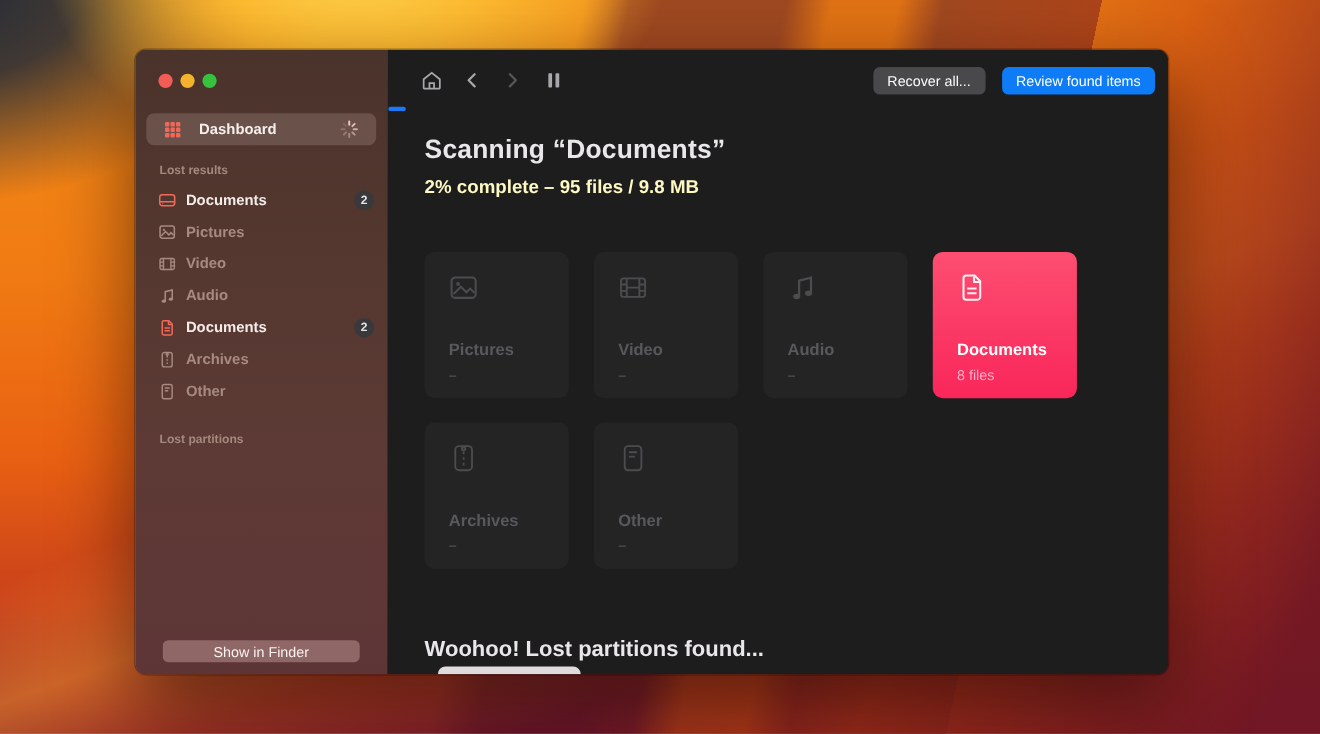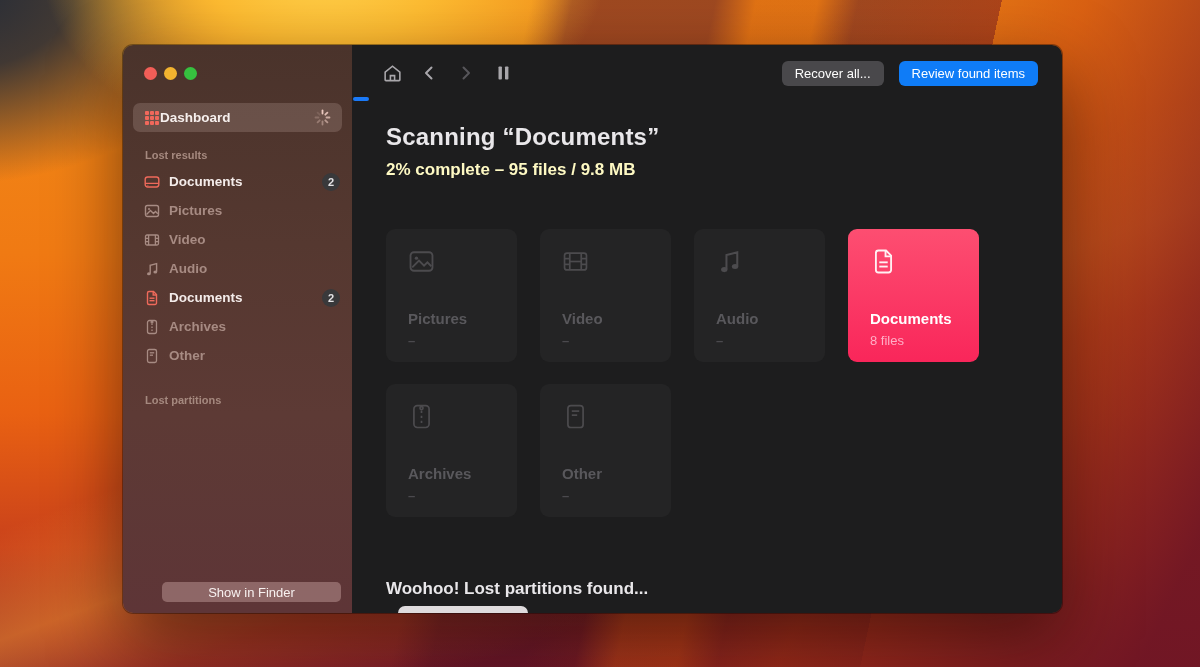--- a/index.html
+++ b/index.html
@@ -23,45 +23,45 @@
   .sidebar{
     position:relative; width:229px; flex:0 0 229px;
     background:linear-gradient(180deg,#4a332b 0%,#553830 35%,#5d3a35 65%,#5e3537 100%);
   }
   .traffic{ display:flex; gap:7px; padding:22px 0 0 21px; }
   .traffic span{ width:13px; height:13px; border-radius:50%; display:block; }
   .tl-red{ background:#f25e57; } .tl-yellow{ background:#f3b32f; } .tl-green{ background:#36c13f; }
   .dash-item{
     margin:23px 10px 0 10px; height:29px; border-radius:7px;
     background:rgba(255,228,222,0.16);
-    display:flex; align-items:center; padding:0 11px; gap:0;
+    display:flex; align-items:center; padding:0 16px; gap:16px;
   }
   .dash-item .lbl{ color:#f6efed; font-size:13.5px; font-weight:700; flex:1; }
   .section-title{ padding:17px 0 6px 22px; color:#a5897f; font-size:11px; font-weight:700; }
   .side-item{
     height:29px; display:flex; align-items:center; gap:9px; padding:0 12px 0 21px;
     font-size:13.5px; font-weight:600; color:#a78b83;
   }
   .side-item .ico{ width:16px; height:16px; flex:0 0 16px; color:#a78b83; }
   .side-item.active{ color:#f4ecea; }
   .side-item.active .ico{ color:#ef6a5b; }
   .side-item .lbl{ flex:1; }
   .badge{
     min-width:18px; height:18px; border-radius:9px; background:#39393b;
     color:#e3e2e4; font-size:11px; font-weight:700;
     display:flex; align-items:center; justify-content:center; padding:0 5px;
   }
   .finder-btn{
-    position:absolute; left:39px; bottom:11px; width:179px; height:20px;
+    position:absolute; left:25px; bottom:11px; width:179px; height:20px;
     border:none; border-radius:5px; background:rgba(255,219,214,0.30);
     color:#f8f1f0; font-size:13px; font-weight:500; font-family:inherit;
   }
   
   .main{ position:relative; flex:1; background:#1d1d1e; }
-  .toolbar{ height:56px; display:flex; align-items:center; padding:0 24px 0 29px; gap:15px; }
+  .toolbar{ height:56px; display:flex; align-items:center; padding:0 12px 0 29px; gap:15px; }
   .tb-ico{ width:22px; height:22px; color:#a9a7ab; display:flex; align-items:center; justify-content:center; }
   .tb-ico.dim{ color:#57565a; }
   .tb-spacer{ flex:1; }
   .btn{ height:25px; border:none; border-radius:6px; font-family:inherit; font-size:13px; font-weight:500; padding:0 13px; }
   .btn-gray{ background:#49484b; color:#fdfdfd; }
   .btn-blue{ background:#0f7cf7; color:#ffffff; }
   .progress{ position:absolute; left:1px; top:52px; width:16px; height:4px; border-radius:2px; background:#1a79f7; }
   .content{ padding:22px 0 0 34px; }
   .page-title{ color:#e9e7ea; font-size:24px; font-weight:700; letter-spacing:.2px; }
   .page-sub{ margin-top:9px; color:#fef9c3; font-size:17px; font-weight:700; }
@@ -70,21 +70,21 @@
     width:131px; height:133px; border-radius:9px; background:#242425;
     padding:19px 14px 14px 22px; display:flex; flex-direction:column; justify-content:space-between;
   }
   .card .cico{ width:27px; height:27px; color:#4c4b4e; }
   .card .clabel{ font-size:15px; font-weight:700; color:#59585c; }
   .card .ccount{ margin-top:6px; font-size:13px; font-weight:700; color:#4b4a4e; }
   .card.highlight{ background:linear-gradient(180deg,#fd4e71 0%,#f9265a 100%); }
   .card.highlight .cico{ color:#fff1f3; }
   .card.highlight .clabel{ color:#ffffff; }
   .card.highlight .ccount{ color:#ffaec6; font-weight:500; }
-  .woohoo{ margin-top:62px; color:#e9e7ea; font-size:17px; font-weight:700; }
+  .woohoo{ margin-top:62px; color:#e9e7ea; font-size:20px; font-weight:700; }
   .partial-btn{
     position:absolute; left:46px; bottom:0; width:130px; height:7px;
     background:#dfdbdd; border-radius:8px 8px 0 0;
   }
   svg{ display:block; }
 </style>
 </head>
 <body>
 
 <div class="window">

